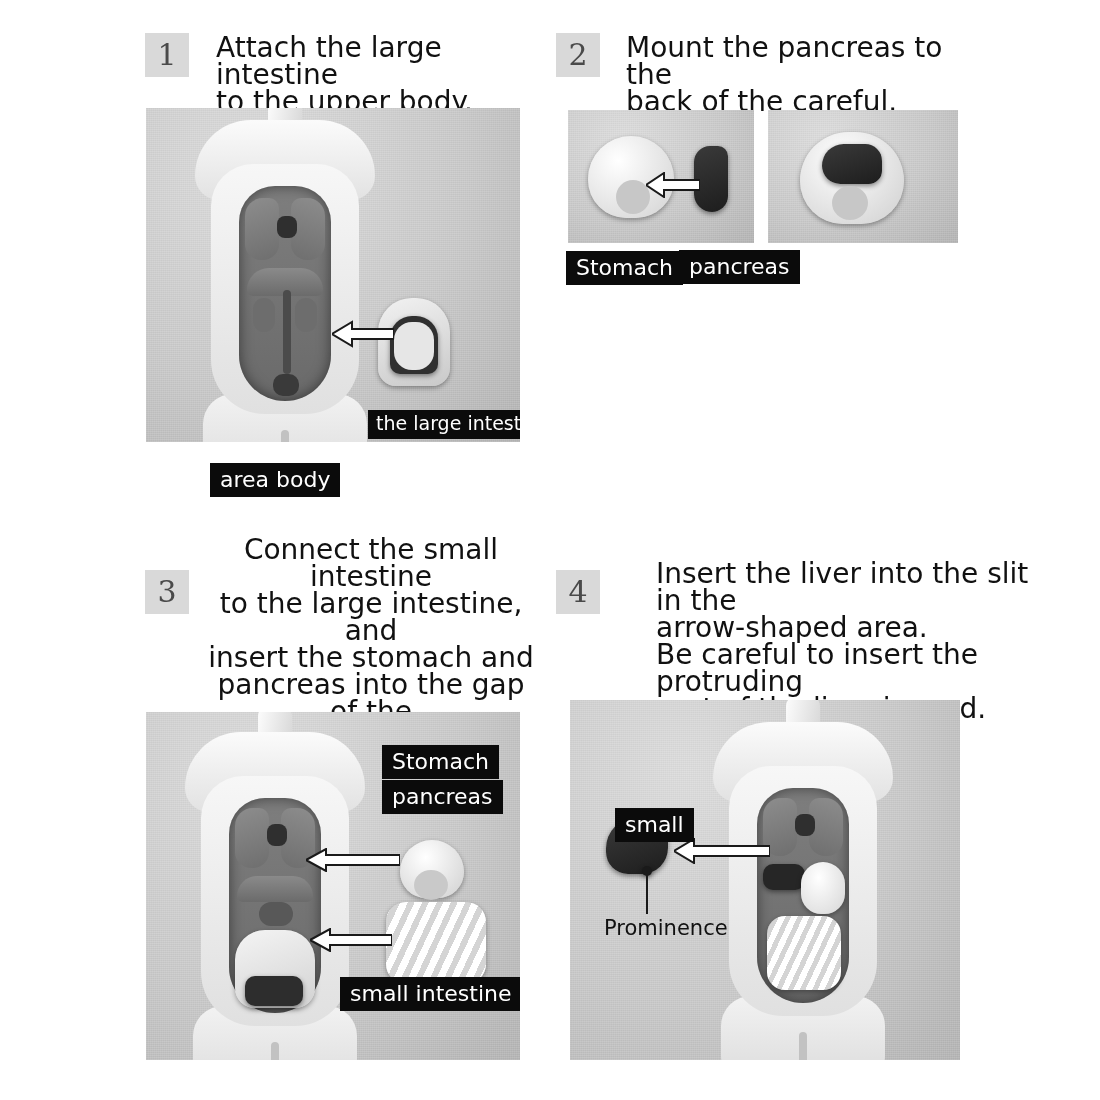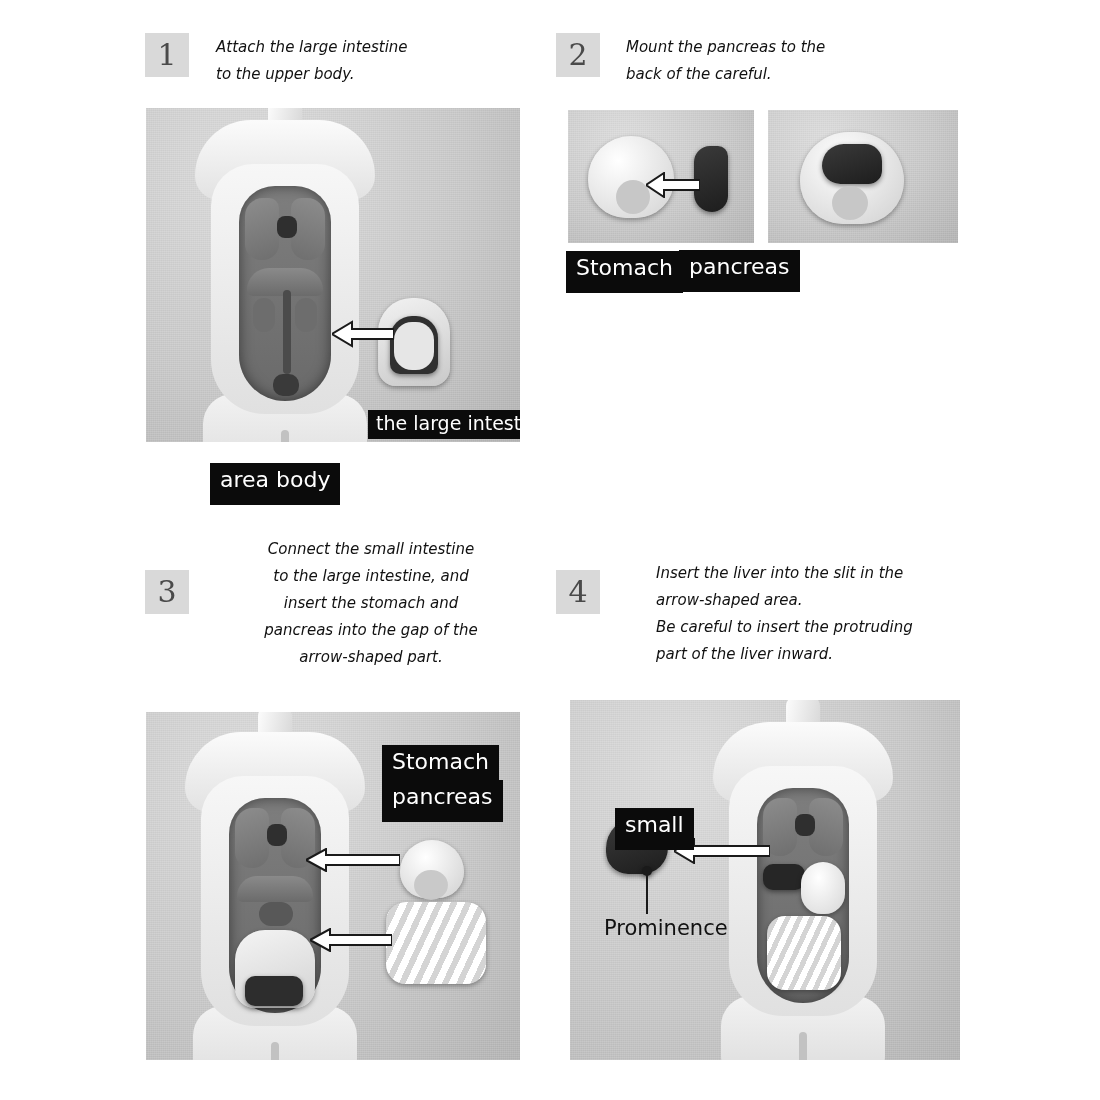--- a/index.html
+++ b/index.html
@@ -27,25 +27,24 @@
     background: #d9d9d9;
     color: #4a4a4a;
     font-size: 30px;
     line-height: 44px;
     text-align: center;
     font-family: "DejaVu Serif", serif;
   }
 
   .step-text {
     position: absolute;
-    font-size: 15px;
+    font-size: 28px;
     line-height: 27px;
     color: #111;
     white-space: pre-line;
-    font-style: italic;
   }
 
   
   .photo {
     position: absolute;
     background: #c8c8c8;
     overflow: hidden;
   }
 
   .photo .bg {
@@ -150,21 +149,21 @@
   
   .label {
     position: absolute;
     background: #0b0b0b;
     color: #ffffff;
     font-size: 19px;
     line-height: 1.15;
     padding: 3px 8px 4px;
     white-space: nowrap;
   }
-  .label.big { font-size: 22px; padding: 4px 10px 13px; }
+  .label.big { font-size: 22px; padding: 4px 10px 5px; }
 
   .plain-label {
     position: absolute;
     font-size: 21px;
     color: #111;
     white-space: nowrap;
   }
 
   
   .arrow {
@@ -290,20 +289,21 @@
 
     <svg class="arrow" style="left:160px; top:136px;" width="94" height="24" viewBox="0 0 94 24">
       <polygon points="0,12 20,1 20,7 94,7 94,17 20,17 20,23" fill="#ffffff" stroke="#1a1a1a" stroke-width="2"></polygon>
     </svg>
     <svg class="arrow" style="left:164px; top:216px;" width="82" height="24" viewBox="0 0 82 24">
       <polygon points="0,12 20,1 20,7 82,7 82,17 20,17 20,23" fill="#ffffff" stroke="#1a1a1a" stroke-width="2"></polygon>
     </svg>
 
     <div class="label big" style="left:236px; top:33px;">Stomach</div>
     <div class="label big" style="left:236px; top:68px;">pancreas</div>
+    <div class="label big" style="left:194px; top:265px;">small intestine</div>
   </div>
 </div>
 
 <div class="step">
   <div class="step-num" style="left:556px; top:570px;">4</div>
   <div class="step-text" style="left:656px; top:560px; width:380px;">Insert the liver into the slit in the
  arrow-shaped area.
 Be careful to insert the protruding
 part of the liver inward.</div>
 

